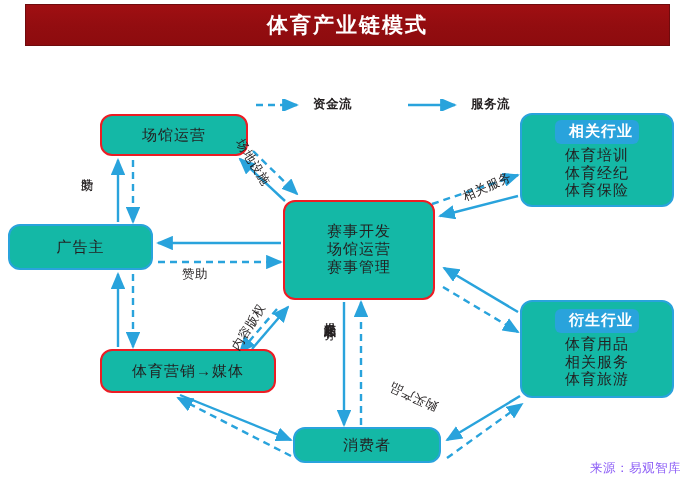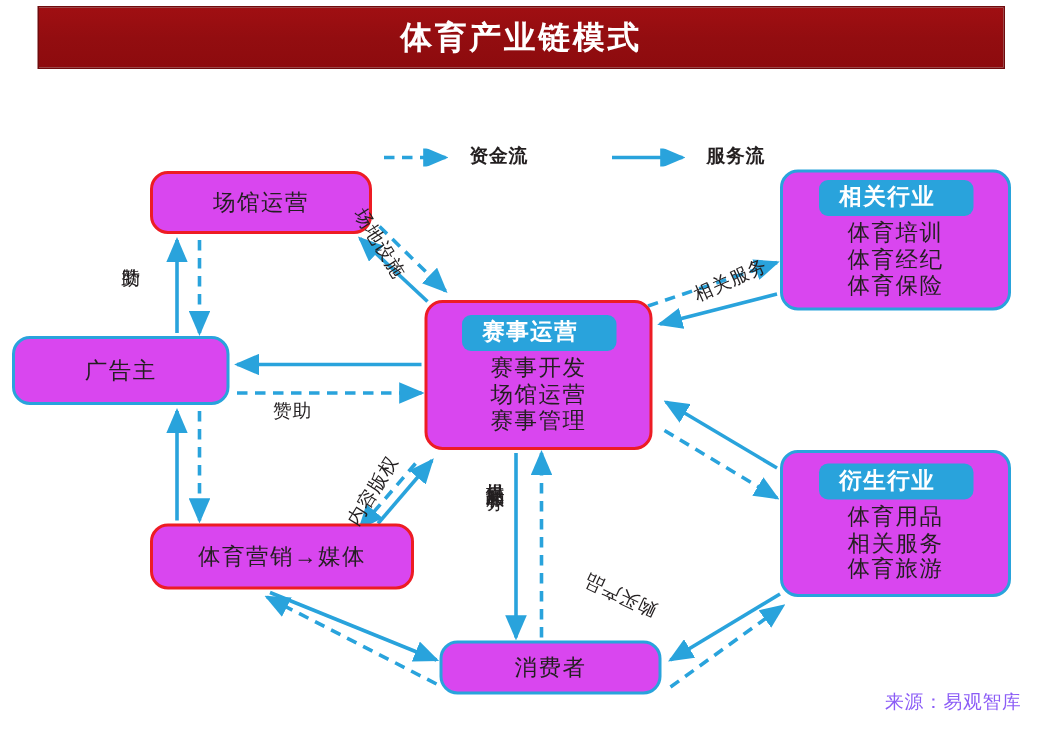--- a/index.html
+++ b/index.html
@@ -44,21 +44,21 @@
   }
 
   
   .node {
     position: absolute;
     box-sizing: border-box;
     display: flex;
     flex-direction: column;
     align-items: center;
     justify-content: center;
-    background: #d946ef;
+    background: #14b8a6;
   }
   .node.red {
     border: 2.5px solid #ed1c24;
     border-radius: 12px;
   }
   .node.blue {
     border: 2.5px solid #29a3dc;
     border-radius: 12px;
   }
   .node-simple-label {
@@ -68,21 +68,21 @@
   }
 
   
   .pill {
     background: #29a3dc;
     color: #ffffff;
     font-size: 15px;
     font-weight: bold;
     letter-spacing: 1px;
     border-radius: 6px;
-    padding: 2px 25px 3px 14px;
+    padding: 2px 6px 3px 14px;
     margin-bottom: 3px;
     white-space: nowrap;
   }
   .panel-lines {
     display: flex;
     flex-direction: column;
     align-items: center;
     line-height: 1.18;
   }
   .panel-lines span {
@@ -243,21 +243,20 @@
 
 <div class="node red" id="node-marketing">
   <span class="node-simple-label">体育营销→媒体</span>
 </div>
 
 <div class="node blue" id="node-consumer">
   <span class="node-simple-label">消费者</span>
 </div>
 
 <div class="node red" id="node-event">
-  <span class="pill">赛事运营</span>
   <span class="panel-lines">
     <span>赛事开发</span>
     <span>场馆运营</span>
     <span>赛事管理</span>
   </span>
 </div>
 
 <div class="node blue" id="node-related">
   <span class="pill">相关行业</span>
   <span class="panel-lines">

